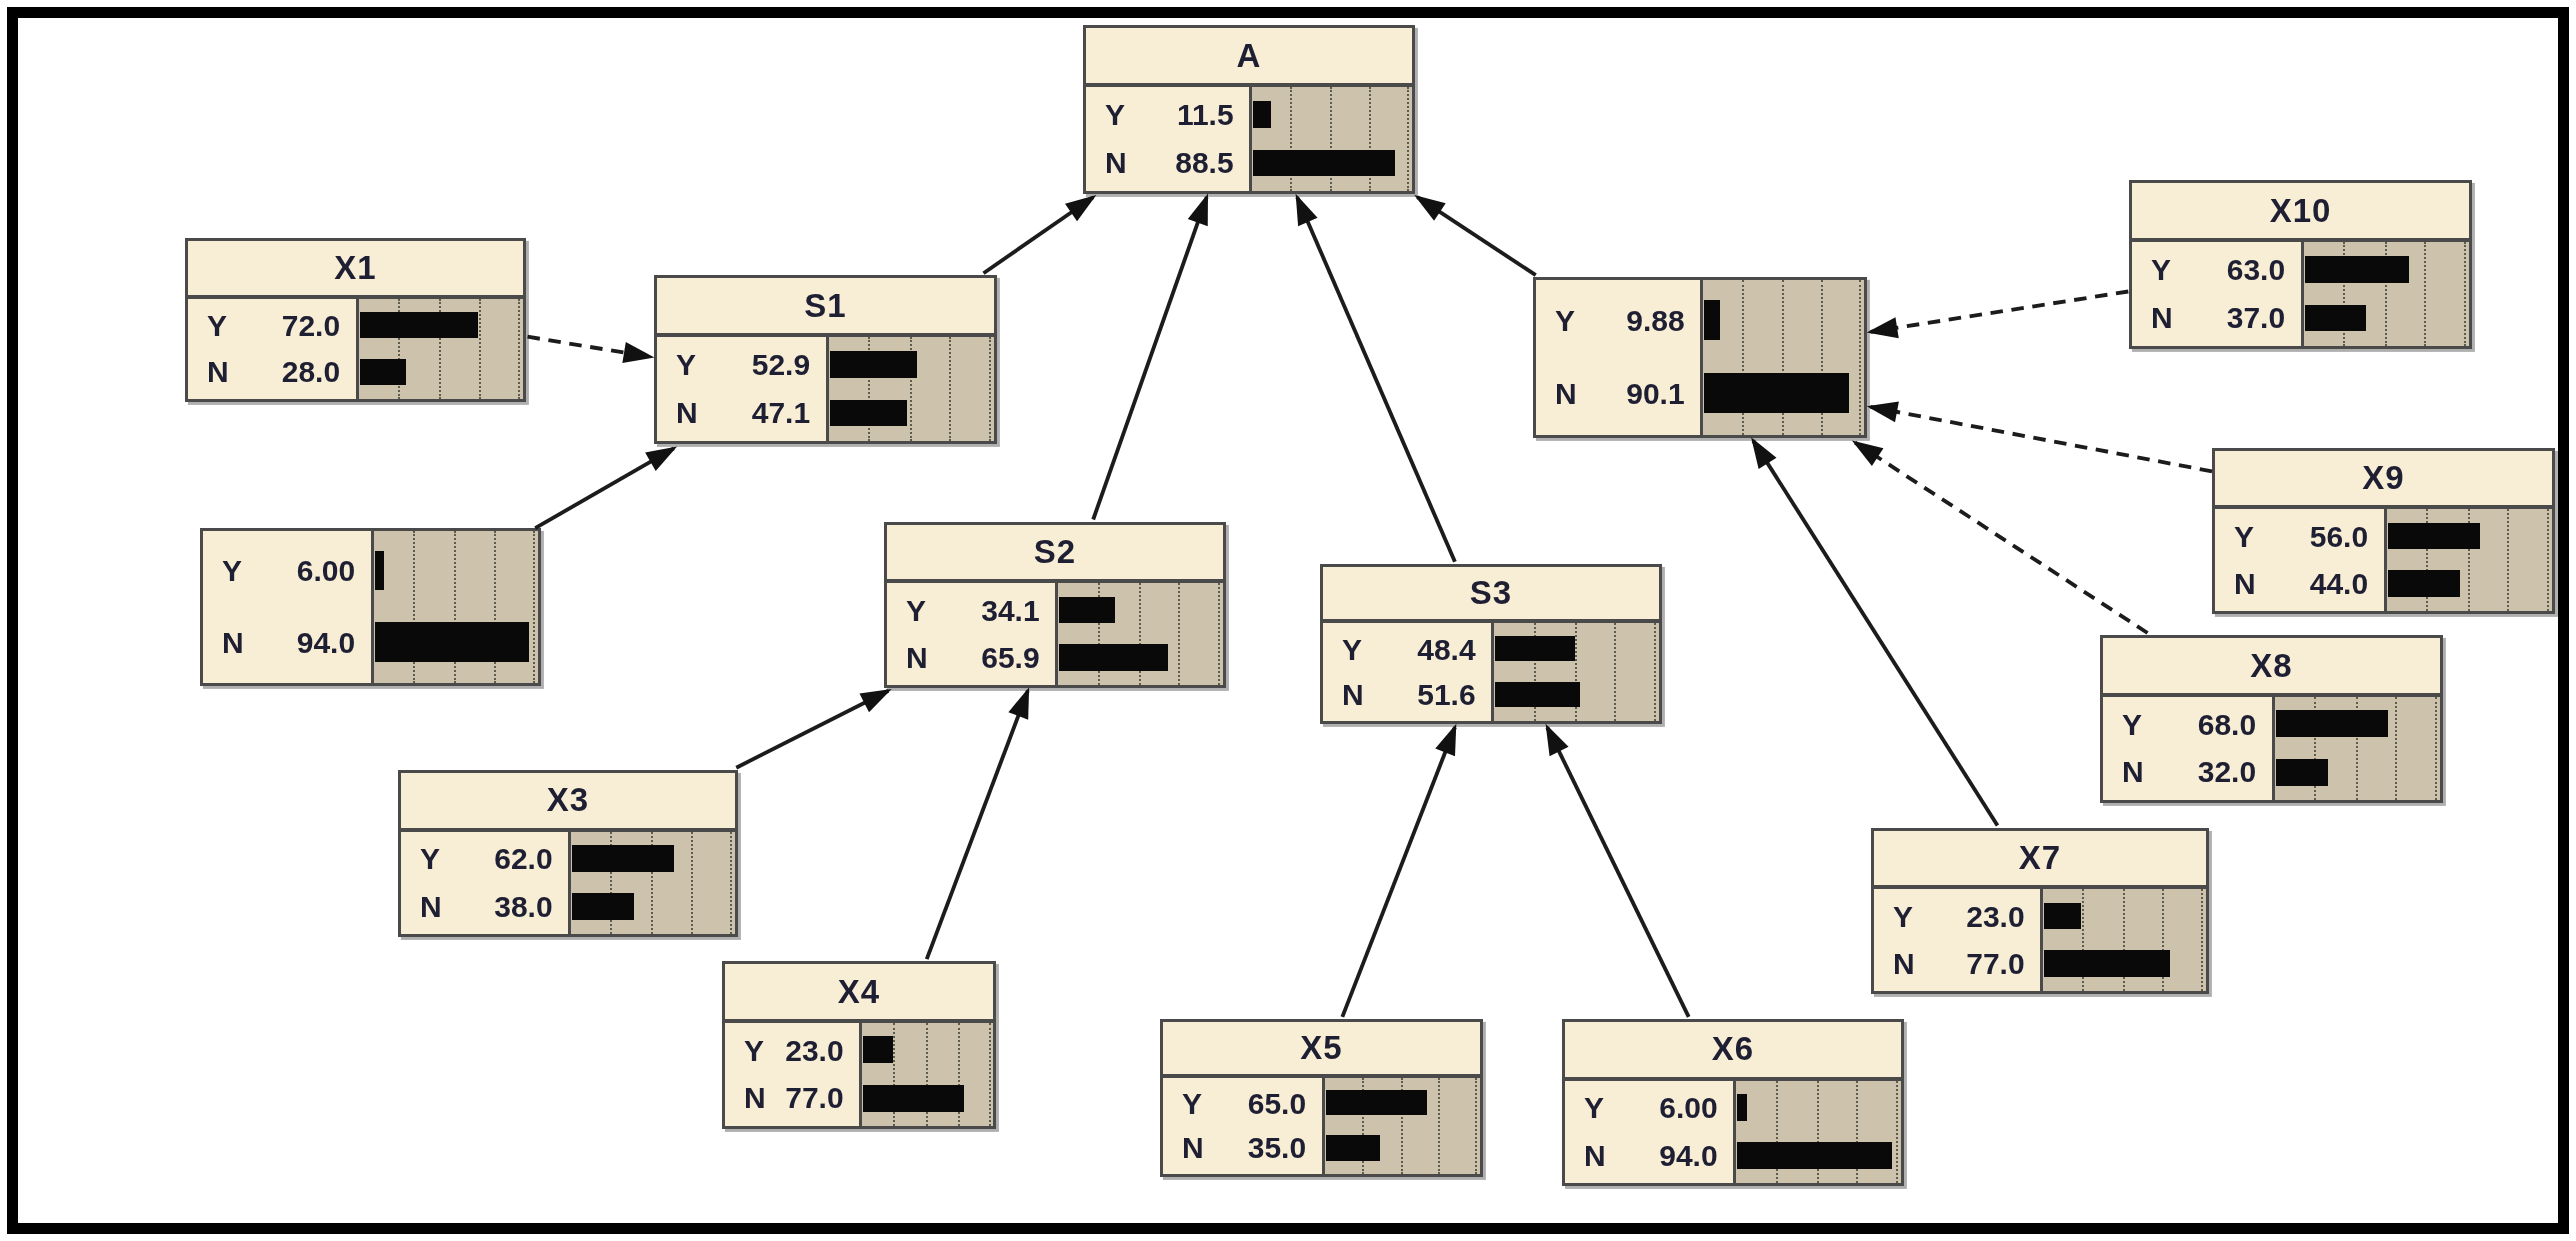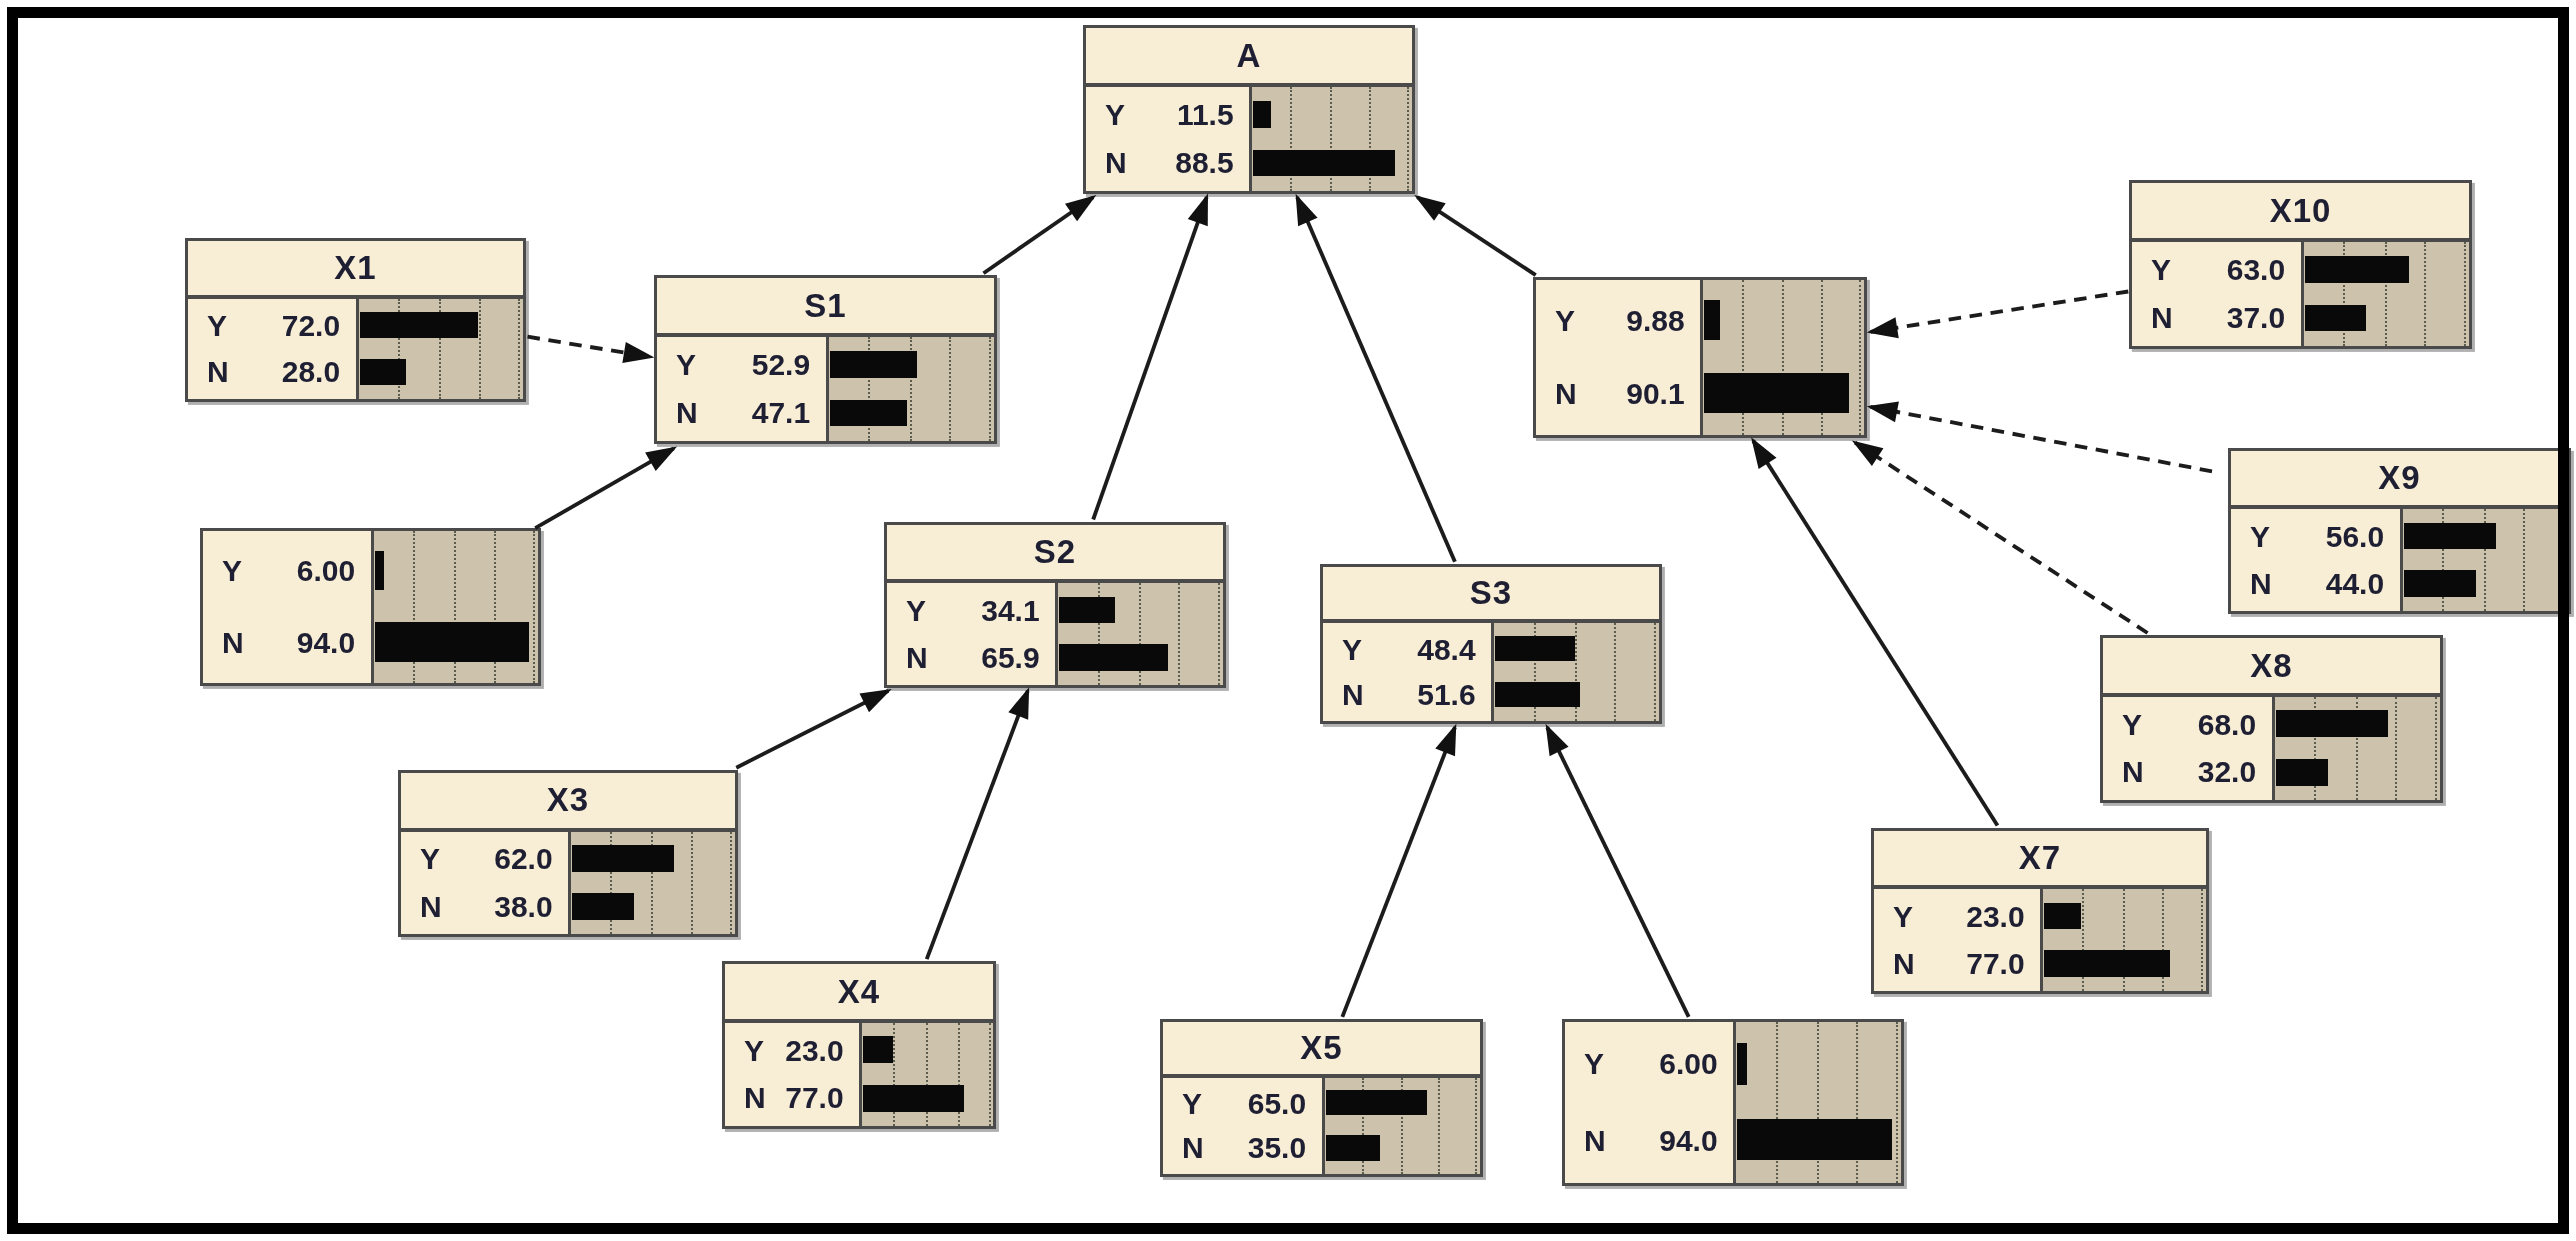--- a/index.html
+++ b/index.html
@@ -317,20 +317,21 @@
             <div class="gridline" style="left: 24%;"></div>
             <div class="gridline" style="left: 49%;"></div>
             <div class="gridline" style="left: 73%;"></div>
             <div class="gridline" style="left: 97%;"></div>
             <div class="pbar pbar-0" style="width: 65%;"></div>
             <div class="pbar pbar-1" style="width: 35%;"></div>
           </div>
     </div>
   </div>
       <div class="node" style="left: 1562px; top: 1019px; width: 342px; height: 167px;">
+    <div class="node-title">X6</div>
     <div class="node-body">
       <div class="label-col">
         <div class="state-row">
           <span class="state-label">Y</span>
           <span class="state-value">6.00</span>
         </div>
         <div class="state-row">
           <span class="state-label">N</span>
           <span class="state-value">94.0</span>
         </div>
@@ -384,21 +385,21 @@
       <div class="bar-col">
             <div class="gridline" style="left: 24%;"></div>
             <div class="gridline" style="left: 49%;"></div>
             <div class="gridline" style="left: 73%;"></div>
             <div class="gridline" style="left: 97%;"></div>
             <div class="pbar pbar-0" style="width: 68%;"></div>
             <div class="pbar pbar-1" style="width: 32%;"></div>
           </div>
     </div>
   </div>
-      <div class="node" style="left: 2212px; top: 448px; width: 343px; height: 166px; margin-left: 16px;">
+      <div class="node" style="left: 2212px; top: 448px; width: 343px; height: 166px;">
     <div class="node-title">X9</div>
     <div class="node-body">
       <div class="label-col">
         <div class="state-row">
           <span class="state-label">Y</span>
           <span class="state-value">56.0</span>
         </div>
         <div class="state-row">
           <span class="state-label">N</span>
           <span class="state-value">44.0</span>

